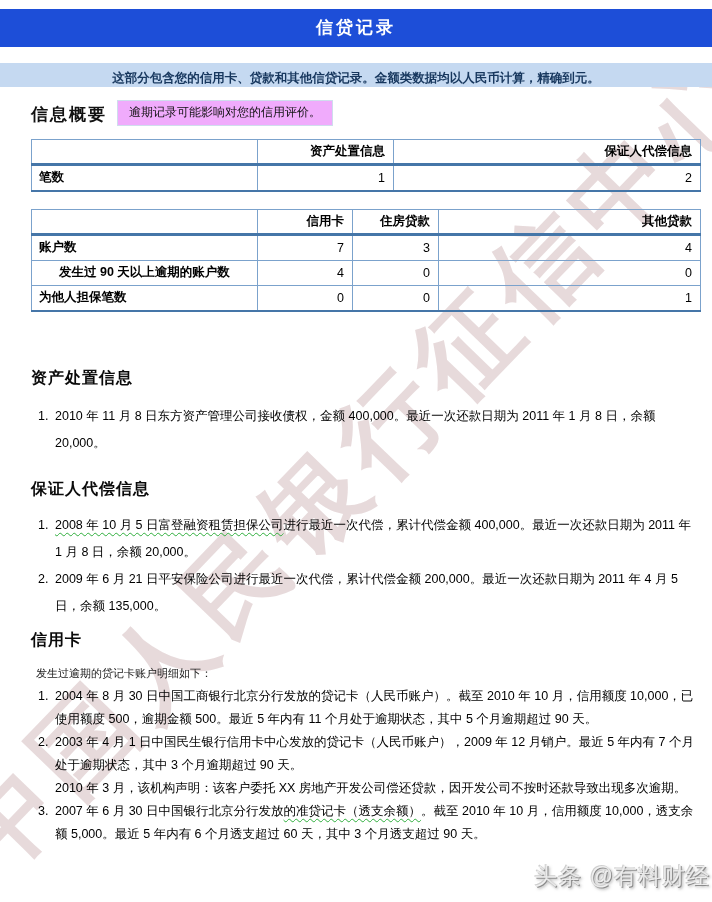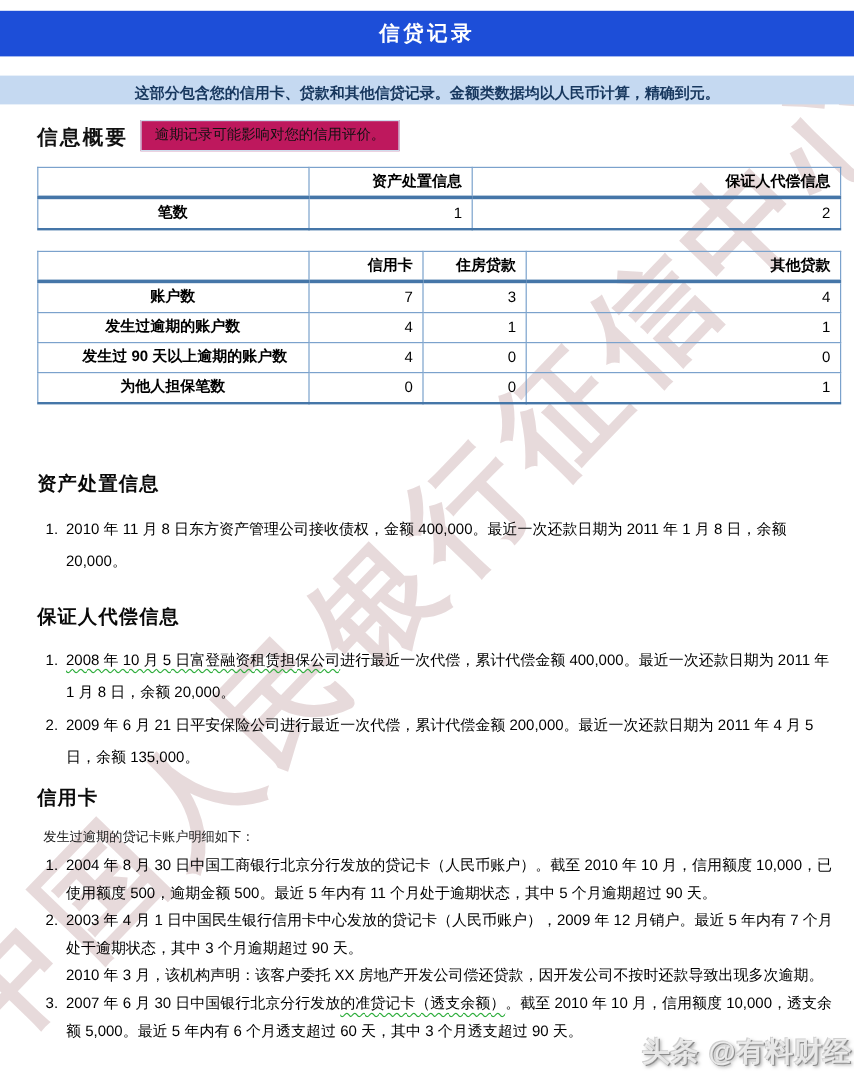--- a/index.html
+++ b/index.html
@@ -25,33 +25,33 @@
     height: 24px; background: #c5d9f1; color: #17375e;
     font-size: 12.5px; font-weight: bold; text-align: center;
     padding-top: 7px;
     margin-top: 16px;
   }
 
   
   .summary-row { margin: 13px 0 0 31px; display: flex; align-items: flex-end; }
   .summary-h { font-size: 17px; font-weight: bold; color: #111; letter-spacing: 2px; }
   .summary-note {
-    margin-left: 10px; background: #be185d; border: 1px solid #cfdded;
+    margin-left: 10px; background: #f0abfc; border: 1px solid #cfdded;
     padding: 3px 11px 4px; font-size: 12px; color: #111;
   }
 
   
   table.rpt { border-collapse: collapse; margin-left: 31px; font-size: 12.5px; border-bottom: 2px solid #4576a8; }
   table.rpt th, table.rpt td { border: 1px solid #7ba2cc; }
   table.rpt thead th {
     font-weight: bold; text-align: right; padding: 3px 8px 3px;
     border-bottom: 3px solid #4576a8;
   }
   table.rpt td { padding: 3px 8px 4px; }
-  table.rpt td.lab { font-weight: bold; text-align: center; padding-left: 7px; }
+  table.rpt td.lab { font-weight: bold; text-align: left; padding-left: 7px; }
   table.rpt td.lab.ind { padding-left: 27px; }
   table.rpt td.val { text-align: right; }
   .t1 { margin-top: 13px; }
   .t2 { margin-top: 17px; }
 
   
   .sec-h { font-size: 16px; font-weight: bold; margin-left: 31px; letter-spacing: 1px; color: #0a0a0a; }
   #asset-h { margin-top: 56px; }
   #guar-h  { margin-top: 22px; }
   #cc-h    { margin-top: 10px; }
@@ -82,21 +82,21 @@
   
   .wm-diag {
     position: absolute; left: 356px; top: 462px; z-index: 0;
     transform: translate(-50%, -50%) rotate(-46deg);
     white-space: nowrap; font-size: 100px; font-weight: bold;
     letter-spacing: 10px; color: rgba(198, 168, 170, 0.42);
     pointer-events: none;
   }
   .wm-corner {
     position: absolute; right: 2px; bottom: 10px; z-index: 5;
-    font-size: 23px; font-weight: bold; letter-spacing: 1px;
+    font-size: 23px; font-weight: normal; letter-spacing: 1px;
     color: rgba(240, 240, 240, 0.9);
     text-shadow: 1px 1px 0 #8d8d8d, -1px -1px 0 #cfcfcf, 2px 2px 3px rgba(90,90,90,0.55);
     pointer-events: none;
     margin-top: 28px;
   }
 </style>
 </head>
 <body>
 
 <div class="wm-diag">中国人民银行征信中心</div>
@@ -151,26 +151,20 @@
       </tr>
     </thead>
     <tbody>
       <tr>
         <td class="lab">账户数</td>
         <td class="val">7</td>
         <td class="val">3</td>
         <td class="val">4</td>
       </tr>
       <tr>
-        <td class="lab">发生过逾期的账户数</td>
-        <td class="val">4</td>
-        <td class="val">1</td>
-        <td class="val">1</td>
-      </tr>
-      <tr>
         <td class="lab ind">发生过 90 天以上逾期的账户数</td>
         <td class="val">4</td>
         <td class="val">0</td>
         <td class="val">0</td>
       </tr>
       <tr>
         <td class="lab">为他人担保笔数</td>
         <td class="val">0</td>
         <td class="val">0</td>
         <td class="val">1</td>

